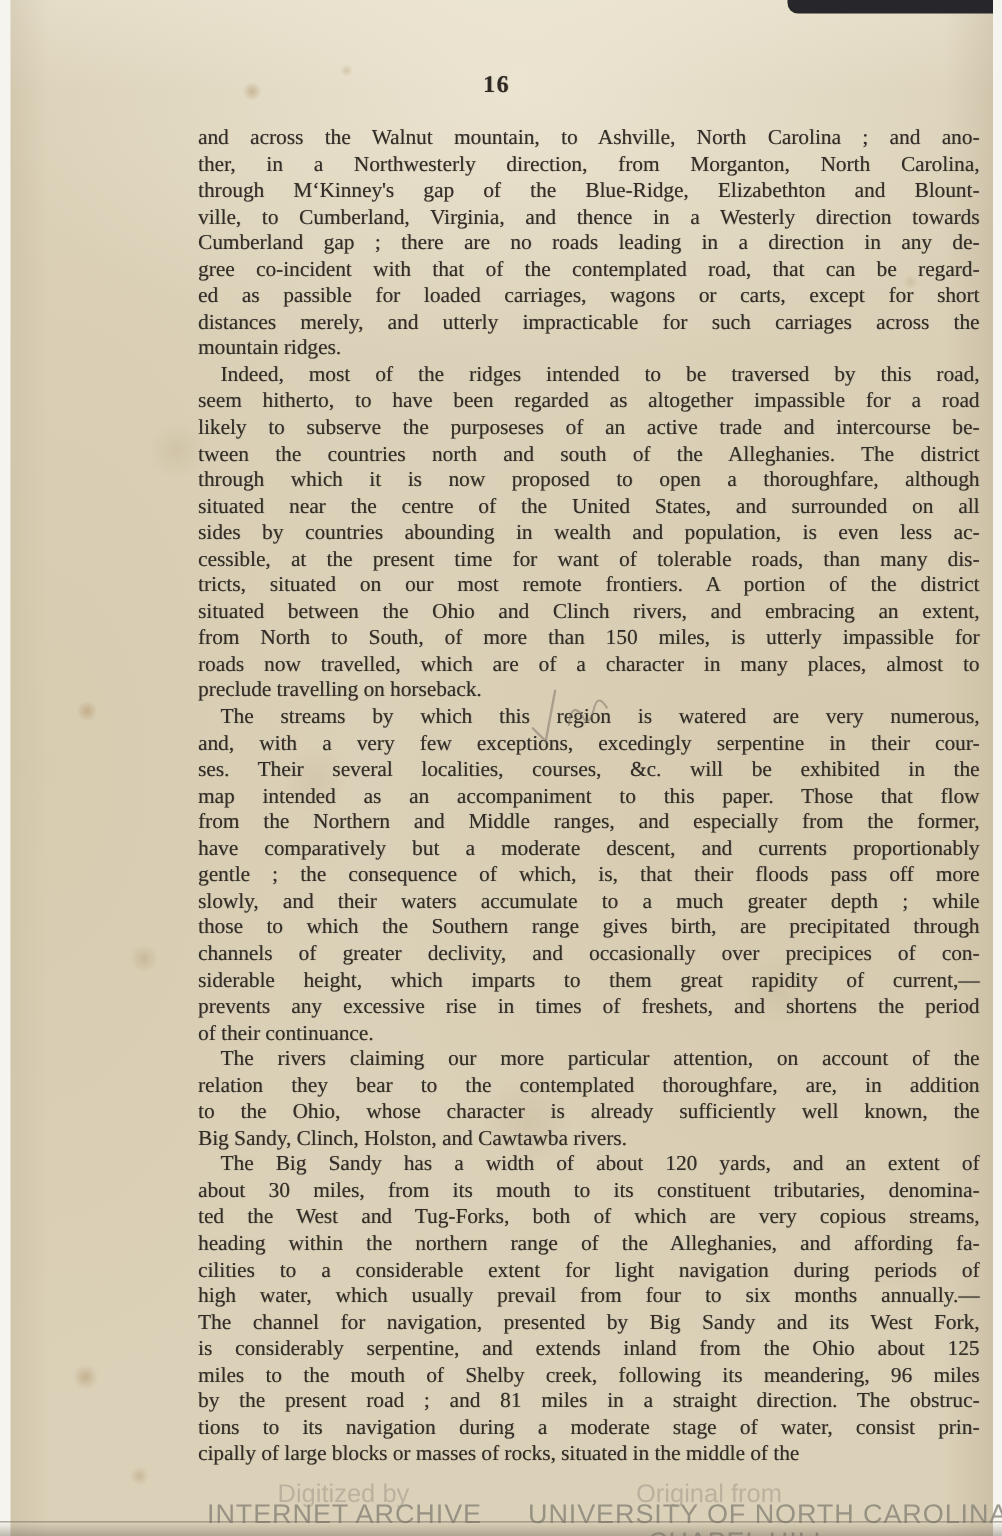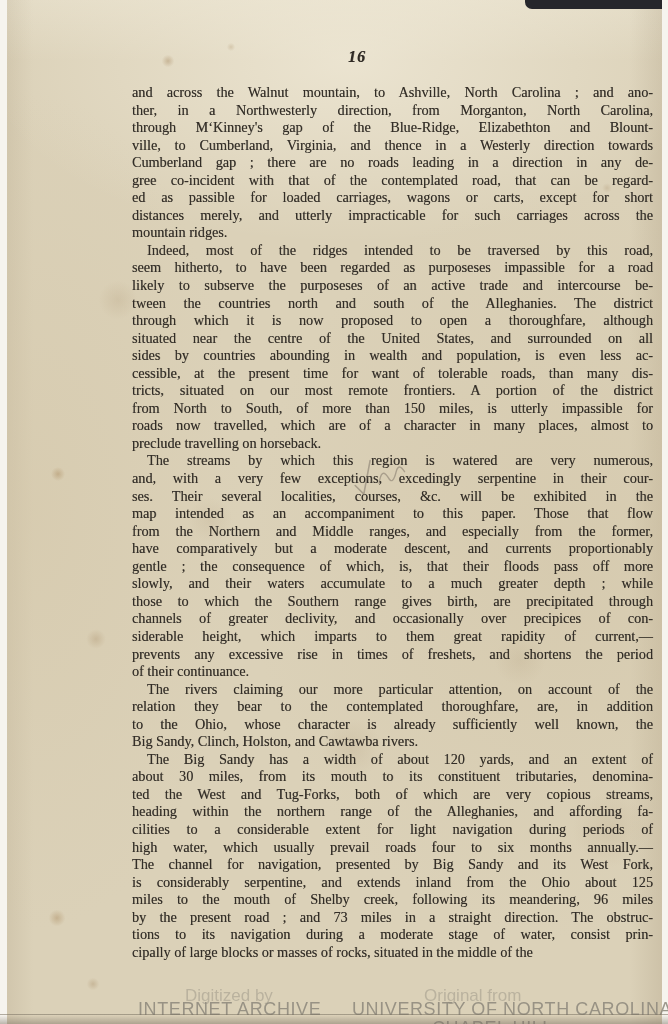--- a/index.html
+++ b/index.html
@@ -32,24 +32,23 @@
       radial-gradient(circle 40px at 352px 748px, rgba(142,116,80,0.12), rgba(142,116,80,0) 75%),
       radial-gradient(circle 34px at 520px 660px, rgba(142,116,80,0.10), rgba(142,116,80,0) 75%),
       radial-gradient(circle 50px at 610px 830px, rgba(146,120,84,0.12), rgba(146,120,84,0) 75%),
       radial-gradient(circle 30px at 210px 520px, rgba(146,120,84,0.10), rgba(146,120,84,0) 75%);
   }
   .scanner-bar {
     position:absolute; top:0; left:525px; width:137px; height:9px;
     background:#26262b; border-radius:0 0 0 7px;
   }
   .page-number {
-    position:absolute; left:322px; top:48px; width:44px; text-align:right;
+    position:absolute; left:322px; top:48px; width:44px; text-align:left;
     font-size:16px; font-weight:bold; letter-spacing:1px; color:#2f2a24;
     text-shadow:0.4px 0.4px 0.6px rgba(47,42,36,0.6);
-    font-style:italic;
   }
   .text-block {
     position:absolute; left:132px; top:84px; width:521px;
     font-size:14.2px; line-height:17.55px; color:#322d27;
     text-shadow:0.3px 0.3px 0.5px rgba(50,45,38,0.5);
   }
   .line { text-align:justify; text-align-last:justify; white-space:normal; }
   .line.end { text-align-last:left; }
   .line.indent { text-indent:15px; }
   .handwriting {
@@ -81,28 +80,29 @@
     <div class="line">and across the Walnut mountain, to Ashville, North Carolina ; and ano-</div>
     <div class="line">ther, in a Northwesterly direction, from Morganton, North Carolina,</div>
     <div class="line">through M‘Kinney's gap of the Blue-Ridge, Elizabethton and Blount-</div>
     <div class="line">ville, to Cumberland, Virginia, and thence in a Westerly direction towards</div>
     <div class="line">Cumberland gap ; there are no roads leading in a direction in any de-</div>
     <div class="line">gree co-incident with that of the contemplated road, that can be regard-</div>
     <div class="line">ed as passible for loaded carriages, wagons or carts, except for short</div>
     <div class="line">distances merely, and utterly impracticable for such carriages across the</div>
     <div class="line end">mountain ridges.</div>
     <div class="line indent">Indeed, most of the ridges intended to be traversed by this road,</div>
-    <div class="line">seem hitherto, to have been regarded as purposeses impassible for a road</div>
+    <div class="line">seem hitherto, to have been regarded as altogether impassible for a road</div>
     <div class="line">likely to subserve the purposeses of an active trade and intercourse be-</div>
     <div class="line">tween the countries north and south of the Alleghanies.  The district</div>
     <div class="line">through which it is now proposed to open a thoroughfare, although</div>
     <div class="line">situated near the centre of the United States, and surrounded on all</div>
     <div class="line">sides by countries abounding in wealth and population, is even less ac-</div>
     <div class="line">cessible, at the present time for want of tolerable roads, than many dis-</div>
     <div class="line">tricts, situated on our most remote frontiers.  A portion of the district</div>
+    <div class="line">situated between the Ohio and Clinch rivers, and embracing an extent,</div>
     <div class="line">from North to South, of more than 150 miles, is utterly impassible for</div>
     <div class="line">roads now travelled, which are of a character in many places, almost to</div>
     <div class="line end">preclude travelling on horseback.</div>
     <div class="line indent">The streams by which this region is watered are very numerous,</div>
     <div class="line">and, with a very few exceptions, excedingly serpentine in their cour-</div>
     <div class="line">ses.  Their several localities, courses, &amp;c. will be exhibited in the</div>
     <div class="line">map intended as an accompaniment to this paper.  Those that flow</div>
     <div class="line">from the Northern and Middle ranges, and especially from the former,</div>
     <div class="line">have comparatively but a moderate descent, and currents proportionably</div>
     <div class="line">gentle ; the consequence of which, is, that their floods pass off more</div>
@@ -114,25 +114,25 @@
     <div class="line end">of their continuance.</div>
     <div class="line indent">The rivers claiming our more particular attention, on account of the</div>
     <div class="line">relation they bear to the contemplated thoroughfare, are, in addition</div>
     <div class="line">to the Ohio, whose character is already sufficiently well known, the</div>
     <div class="line end">Big Sandy, Clinch, Holston, and Cawtawba rivers.</div>
     <div class="line indent">The Big Sandy has a width of about 120 yards, and an extent of</div>
     <div class="line">about 30 miles, from its mouth to its constituent tributaries, denomina-</div>
     <div class="line">ted the West and Tug-Forks, both of which are very copious streams,</div>
     <div class="line">heading within the northern range of the Alleghanies, and affording fa-</div>
     <div class="line">cilities to a considerable extent for light navigation during periods of</div>
-    <div class="line">high water, which usually prevail roads four to six  months annually.—</div>
+    <div class="line">high water, which usually prevail from four to six  months annually.—</div>
     <div class="line">The channel for navigation, presented by Big Sandy and its West Fork,</div>
     <div class="line">is considerably serpentine, and extends inland from the Ohio about 125</div>
     <div class="line">miles to the mouth of Shelby creek, following its meandering,  96 miles</div>
-    <div class="line">by the present road ; and 73 miles in a straight direction.  The obstruc-</div>
+    <div class="line">by the present road ; and 81 miles in a straight direction.  The obstruc-</div>
     <div class="line">tions to its navigation during a moderate stage of water, consist prin-</div>
     <div class="line end">cipally of large blocks or masses of rocks, situated in the middle of the</div>
   </div>
 
 <svg class="handwriting" width="80" height="48" viewBox="0 0 80 48">
   <path d="M8 28 L15 38 L27 6" fill="none" stroke="#7a7064" stroke-width="1.6" stroke-linecap="round"></path>
   <path d="M32 30 q5 -16 10 -4 q3 9 9 -5 q4 -8 8 2" fill="none" stroke="#7a7064" stroke-width="1.4" stroke-linecap="round"></path>
 </svg>
 
 <div class="wm wm-small" style="left:185px; top:986px;">Digitized by</div>

